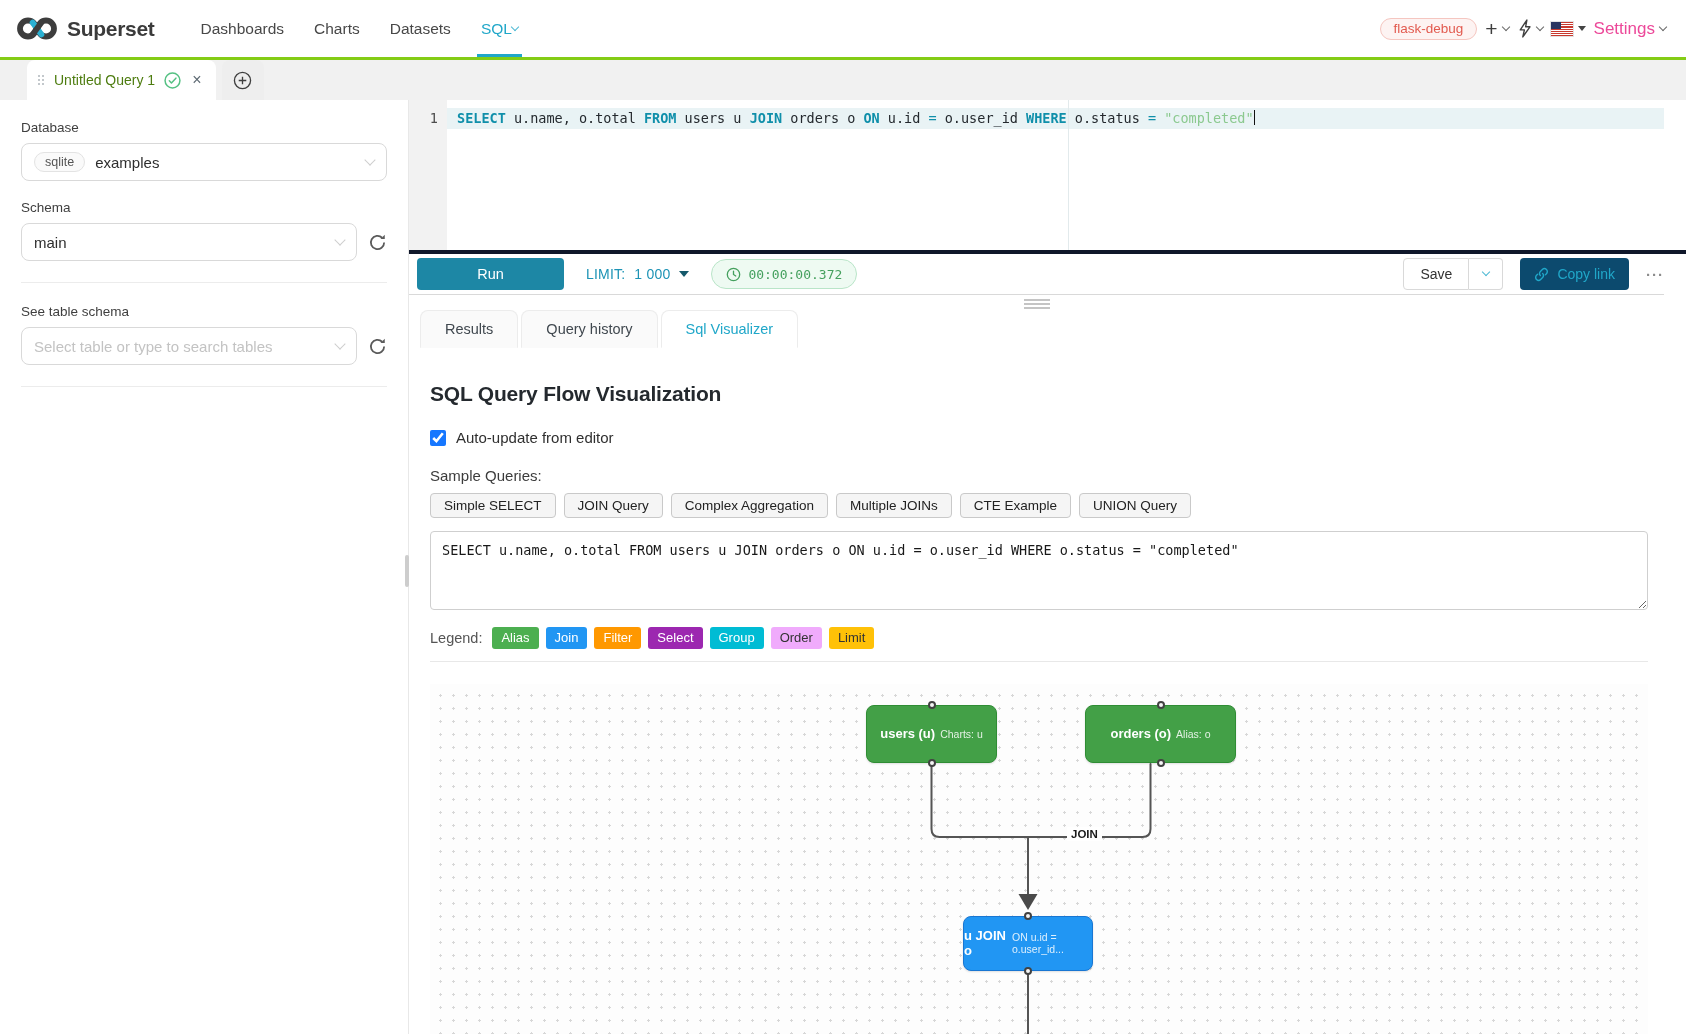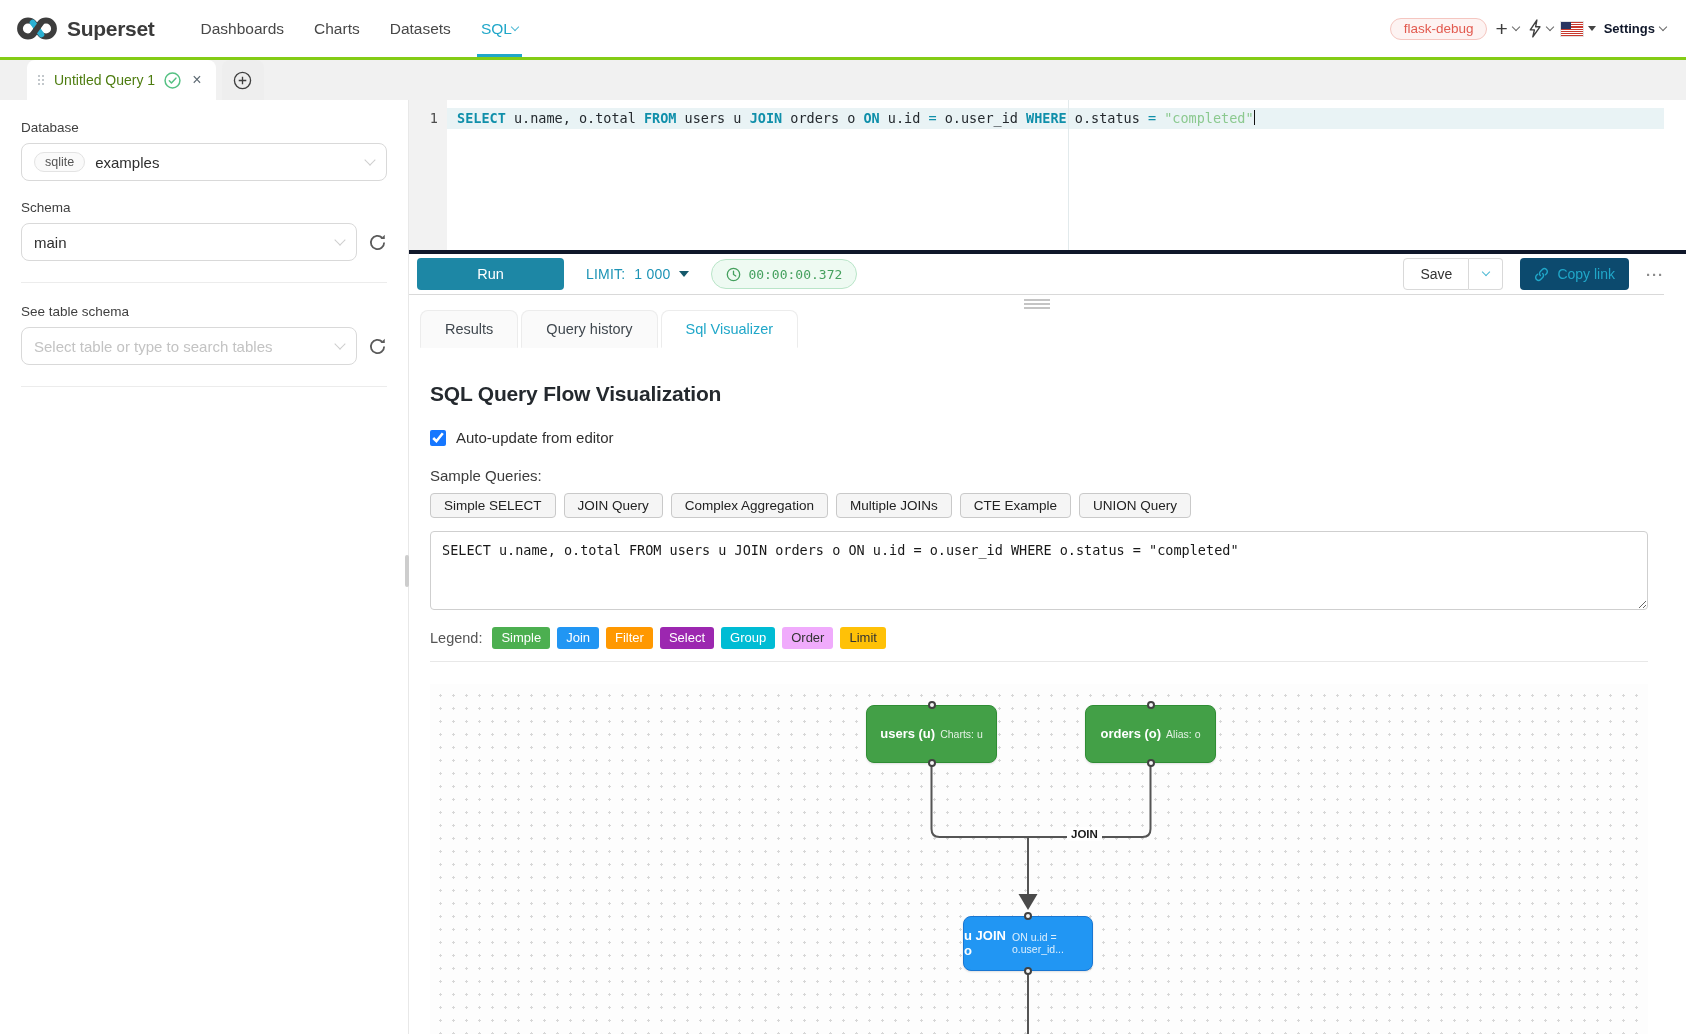--- a/index.html
+++ b/index.html
@@ -12,21 +12,21 @@
   .brand { display:flex; align-items:center; gap:9px; margin-right:32px; cursor:pointer; }
   .brand-text { font-size:21px; font-weight:700; color:#3b3b3b; letter-spacing:-0.3px; }
   .nav-items { display:flex; align-items:stretch; gap:2px; }
   .nav-item { display:flex; align-items:center; padding:0 14px; font-size:15.5px; color:#484848; position:relative; cursor:pointer; }
   .nav-item.active { color:#20a7c9; }
   .nav-item.active::after { content:""; position:absolute; left:10px; right:10px; bottom:0; height:3px; background:#20a7c9; }
   .nav-right { margin-left:auto; display:flex; align-items:center; gap:8px; }
   .env-pill { font-size:13.5px; color:#e25a4f; background:#fdf3f2; border:1px solid #f5c6c0; border-radius:12px; padding:2px 13px 3px; }
   .nav-icn { display:flex; align-items:center; gap:5px; color:#444; cursor:pointer; }
   .plus-glyph { font-size:21px; font-weight:400; line-height:1; color:#3f3f3f; }
-  .settings-lbl { font-size:13px; color:#0f172a;font-weight:bold; }
+  .settings-lbl { font-size:17px; color:#ec4899; }
   .chev { display:inline-block; width:7px; height:7px; border-right:1.6px solid currentColor; border-bottom:1.6px solid currentColor; transform:rotate(45deg); margin-top:-4px; opacity:.8; }
   .chev.sm { width:6px; height:6px; }
   .caret-solid { width:0; height:0; border-left:4px solid transparent; border-right:4px solid transparent; border-top:5px solid #444; }
   .flag { width:22px; height:14px; position:relative; background:repeating-linear-gradient(180deg,#c8392e 0 1.1px,#fff 1.1px 2.2px); outline:1px solid #e3e3e3; }
   .flag::after { content:""; position:absolute; left:0; top:0; width:10px; height:7.5px; background:#2a3560; }
 
   
   .tabbar { height:40px; background:#f1f1f1; display:flex; align-items:stretch; padding-left:27px; }
   .qtab { background:#fff; border-radius:8px 8px 0 0; display:flex; align-items:center; gap:9px; padding:0 14px 0 10px; cursor:pointer; }
   .tab-grip { width:8px; height:12px; background-image:radial-gradient(#c3c8cc 1px, transparent 1.3px); background-size:4px 4px; }
@@ -320,21 +320,21 @@
             <button class="sample-btn">Complex Aggregation</button>
             <button class="sample-btn">Multiple JOINs</button>
             <button class="sample-btn">CTE Example</button>
             <button class="sample-btn">UNION Query</button>
           </div>
 
         <textarea class="query-box" spellcheck="false" style="">SELECT u.name, o.total FROM users u JOIN orders o ON u.id = o.user_id WHERE o.status = "completed"</textarea>
 
         <div class="legend-row">
           <span class="legend-lbl">Legend:</span>
-        <span class="legend-badge" style="background: rgb(76, 175, 80); color: rgb(255, 255, 255);">Simple</span>
+        <span class="legend-badge" style="background: rgb(76, 175, 80); color: rgb(255, 255, 255);">Alias</span>
             <span class="legend-badge" style="background: rgb(33, 150, 243); color: rgb(255, 255, 255);">Join</span>
             <span class="legend-badge" style="background: rgb(255, 152, 0); color: rgb(255, 255, 255);">Filter</span>
             <span class="legend-badge" style="background: rgb(156, 39, 176); color: rgb(255, 255, 255);">Select</span>
             <span class="legend-badge" style="background: rgb(0, 188, 212); color: rgb(255, 255, 255);">Group</span>
             <span class="legend-badge" style="background: #f0abfc; color: rgb(51, 51, 51);">Order</span>
             <span class="legend-badge" style="background: rgb(255, 193, 7); color: rgb(51, 51, 51);">Limit</span>
           </div>
 
         <hr class="panel-hr">
 
@@ -350,21 +350,21 @@
             <polygon points="588.5,210 607.5,210 598,226" fill="#4a4a4a"></polygon>
           </svg>
           <div class="edge-label">JOIN</div>
           <div id="node-layer">
               <div class="flow-node" style="left: 436px; top: 21px; width: 131px; height: 58px; background: rgb(67, 160, 71); border-color: rgb(47, 141, 52);">
                 <span class="fn-handle fn-top"></span>
                 <div class="fn-title">users (u)</div>
                 <div class="fn-sub">Charts: u</div>
                 <span class="fn-handle fn-bottom"></span>
               </div>
-              <div class="flow-node" style="left: 655px; top: 21px; width: 131px; height: 58px; background: rgb(67, 160, 71); border-color: rgb(47, 141, 52);">
+              <div class="flow-node" style="left: 655px; top: 21px; width: 151px; height: 58px; background: rgb(67, 160, 71); border-color: rgb(47, 141, 52);">
                 <span class="fn-handle fn-top"></span>
                 <div class="fn-title">orders (o)</div>
                 <div class="fn-sub">Alias: o</div>
                 <span class="fn-handle fn-bottom"></span>
               </div>
               <div class="flow-node" style="left: 533px; top: 232px; width: 130px; height: 55px; background: rgb(33, 150, 243); border-color: rgb(25, 118, 210);">
                 <span class="fn-handle fn-top"></span>
                 <div class="fn-title">u JOIN o</div>
                 <div class="fn-sub">ON u.id = o.user_id...</div>
                 <span class="fn-handle fn-bottom"></span>

